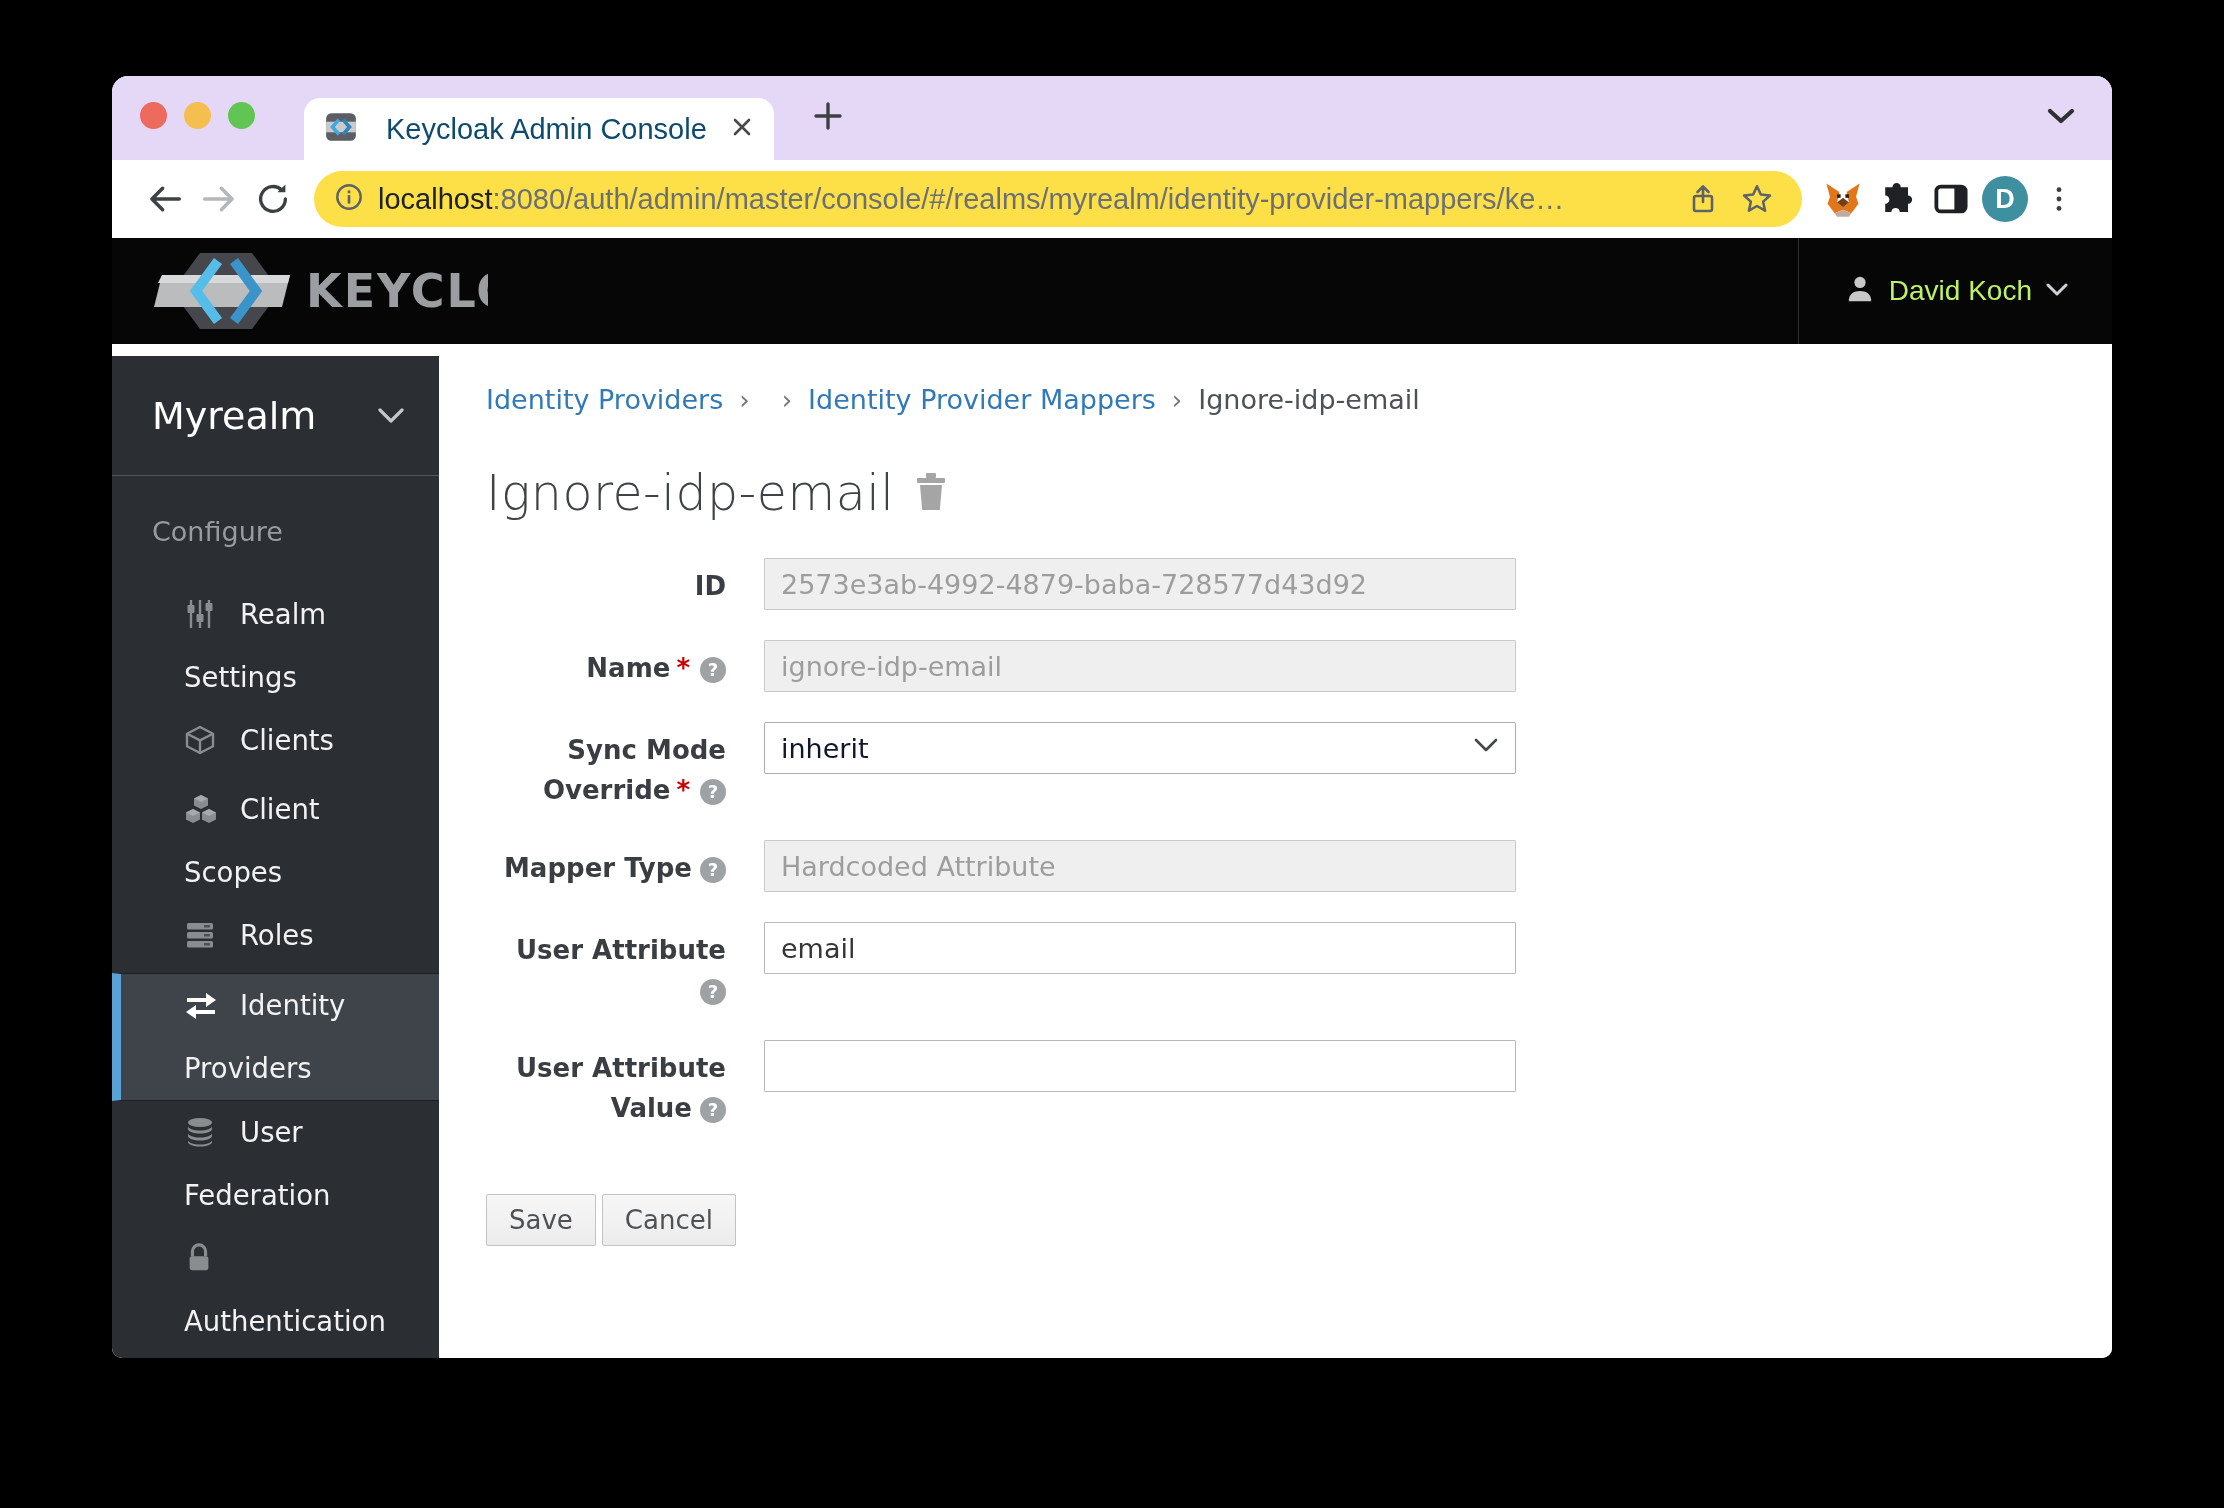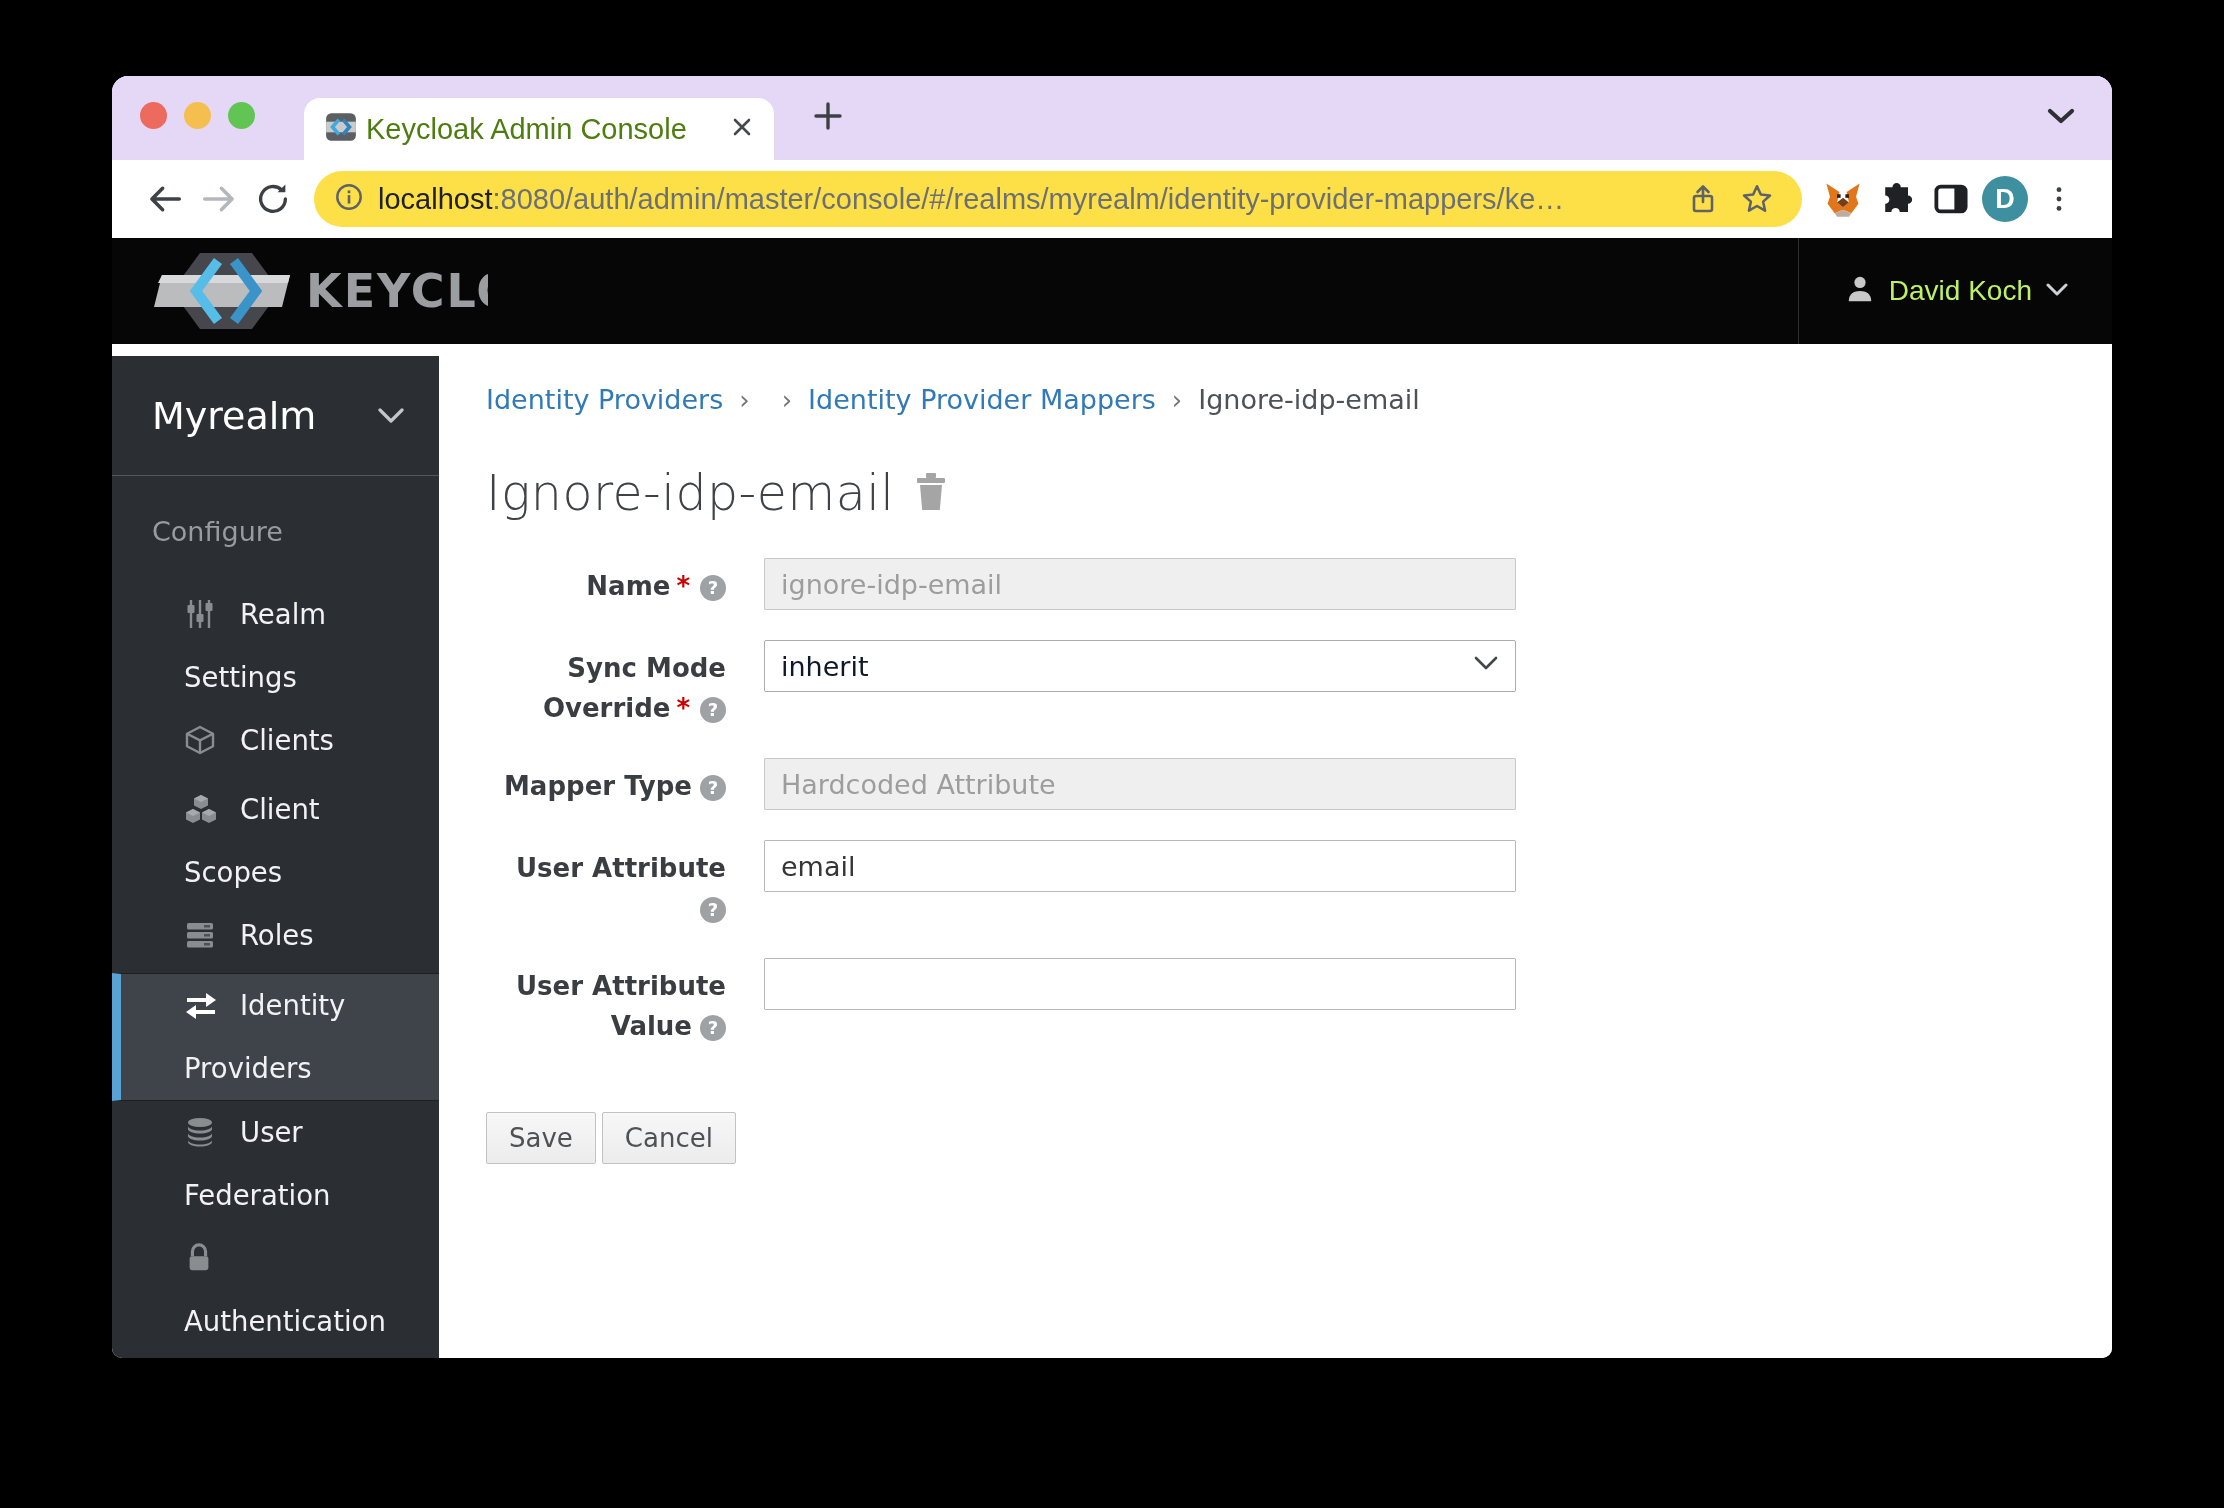--- a/index.html
+++ b/index.html
@@ -6,21 +6,21 @@
   body{width:2224px;height:1508px;background:#000;position:relative;overflow:hidden;
        font-family:"Liberation Sans",sans-serif;}
   .window{position:absolute;left:112px;top:76px;width:2000px;height:1282px;
           border-radius:16px 16px 10px 10px;overflow:hidden;background:#fff;}
   
   .tabstrip{position:absolute;left:0;top:0;width:100%;height:84px;background:#e4d8f6;}
   .traffic{position:absolute;left:28px;top:26px;display:flex;gap:17px;}
   .light{width:27px;height:27px;border-radius:50%;}
   .tab{position:absolute;left:192px;bottom:0;width:470px;height:62px;background:#fff;
        border-radius:16px 16px 0 0;display:flex;align-items:center;padding:0 20px;box-sizing:border-box;}
-  .tab-title{flex:1;font-size:29px;color:#4d7c0f;white-space:nowrap;overflow:hidden;margin-left:8px;}
+  .tab-title{flex:1;font-size:29px;color:#0c4a6e;white-space:nowrap;overflow:hidden;margin-left:28px;}
   .newtab{position:absolute;left:688px;top:12px;width:56px;height:56px;display:flex;
           align-items:center;justify-content:center;border-radius:50%;}
   .strip-chev{position:absolute;right:34px;top:30px;}
   
   .toolbar{position:absolute;left:0;top:84px;width:100%;height:78px;background:#fff;
            display:flex;align-items:center;padding:0 26px;box-sizing:border-box;}
   .tb-ic{display:flex;align-items:center;justify-content:center;width:54px;height:54px;flex:0 0 auto;}
   .omnibox{flex:1;height:56px;background:#fde047;border-radius:28px;display:flex;align-items:center;
            padding:0 18px 0 20px;margin:0 14px;overflow:hidden;}
   .url{font-size:29px;white-space:nowrap;overflow:hidden;flex:1;margin-left:14px;}
@@ -296,20 +296,24 @@
           <svg width="34" height="40" viewBox="0 0 34 40">
               <rect x="12" y="1" width="10" height="5" rx="1" fill="#a5a5a5"></rect>
               <rect x="3" y="6" width="28" height="5" rx="1" fill="#a5a5a5"></rect>
               <path d="M6 13h22l-2.2 25H8.2z" fill="#a5a5a5"></path>
             </svg>
         </span>
       </div>
 
       <div class="form">
 
+        <div class="form-row">
+          <div class="label-col"><span>ID</span></div>
+          <div class="input-col"><input class="disabled" readonly="" value="2573e3ab-4992-4879-baba-728577d43d92" style=""></div>
+        </div>
 
         <div class="form-row">
           <div class="label-col"><span>Name</span><span class="req">*</span><span class="help">?</span></div>
           <div class="input-col"><input class="disabled" readonly="" value="ignore-idp-email" style=""></div>
         </div>
 
         <div class="form-row">
           <div class="label-col"><span>Sync Mode Override</span><span class="req">*</span><span class="help">?</span></div>
           <div class="input-col">
             <select><option>inherit</option></select>

